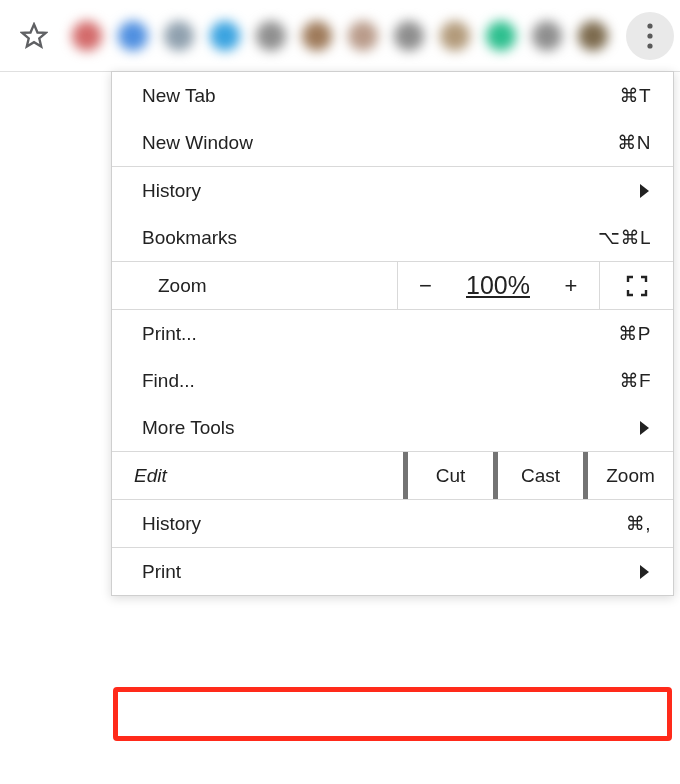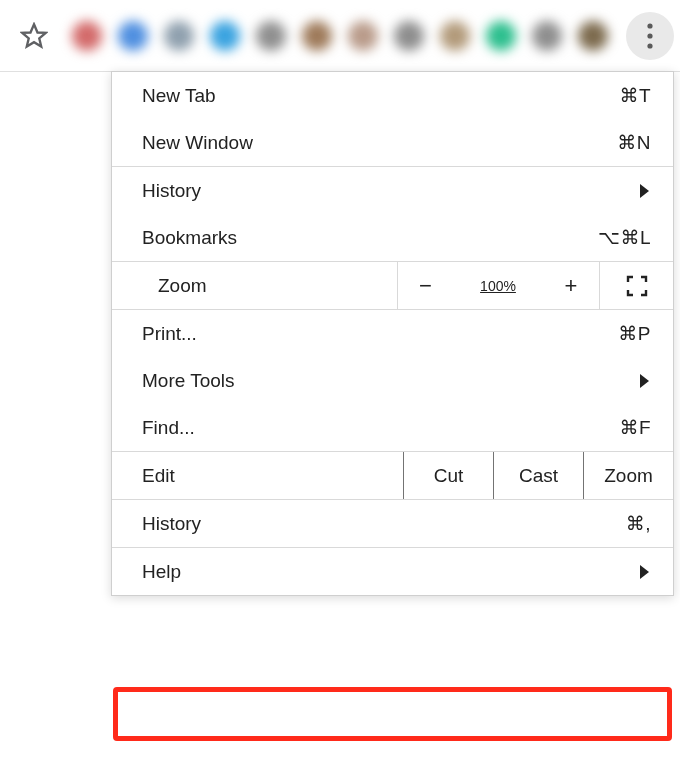--- a/index.html
+++ b/index.html
@@ -90,41 +90,42 @@
       display: flex; align-items: center;
       padding-left: 46px;
     }
     .zoom-btn {
       width: 56px; display: flex; align-items: center; justify-content: center;
       border-left: 1px solid #d9d9d9;
       font-size: 22px; color: #222;
     }
     .zoom-pct {
       width: 90px; display: flex; align-items: center; justify-content: center;
-      font-size: 14px;
+      font-size: 25px;
       text-decoration: underline;
     }
     .fullscreen-btn {
       width: 74px; display: flex; align-items: center; justify-content: center;
       border-left: 1px solid #d9d9d9;
     }
     .fullscreen-btn svg { width: 22px; height: 22px; }
     .edit-row {
       display: flex;
       align-items: stretch;
       height: 47px;
     }
     .edit-label {
       flex: 1;
       display: flex; align-items: center;
-      padding-left: 30px;
+      padding-left: 22px;
+      font-style: italic;
     }
     .edit-btn {
       width: 90px; display: flex; align-items: center; justify-content: center;
-      border-left: 1px solid #737373;
+      border-left: 5px solid #737373;
     }
     .highlight-box {
       position: absolute;
       border: 5px solid #ff2a1a;
       border-radius: 4px;
       pointer-events: none;
     }
   </style>
 </head>
 <body>
@@ -201,26 +202,26 @@
     </div>
   </div>
 
   <div class="sep"></div>
 
   <div class="menu-item">
     <span>Print...</span>
     <span class="shortcut">⌘P</span>
   </div>
   <div class="menu-item">
+    <span>Find...</span>
+    <span class="shortcut">⌘F</span>
+  </div>
+  <div class="menu-item">
     <span>More Tools</span>
     <span class="arrow"></span>
-  </div>
-  <div class="menu-item">
-    <span>Find...</span>
-    <span class="shortcut">⌘F</span>
   </div>
 
   <div class="sep"></div>
 
   <div class="edit-row">
     <div class="edit-label">Edit</div>
     <div class="edit-btn">Cut</div>
     <div class="edit-btn">Cast</div>
     <div class="edit-btn">Zoom</div>
   </div>
@@ -228,19 +229,19 @@
   <div class="sep"></div>
 
   <div class="menu-item">
     <span>History</span>
     <span class="shortcut">⌘,</span>
   </div>
 
   <div class="sep"></div>
 
   <div class="menu-item">
-    <span>Help</span>
+    <span>Print</span>
     <span class="arrow"></span>
   </div>
 
 </div>
 
 <div class="highlight-box" style="top:687px; left:113px; width:559px; height:54px;"></div>
 
 </body></html>

